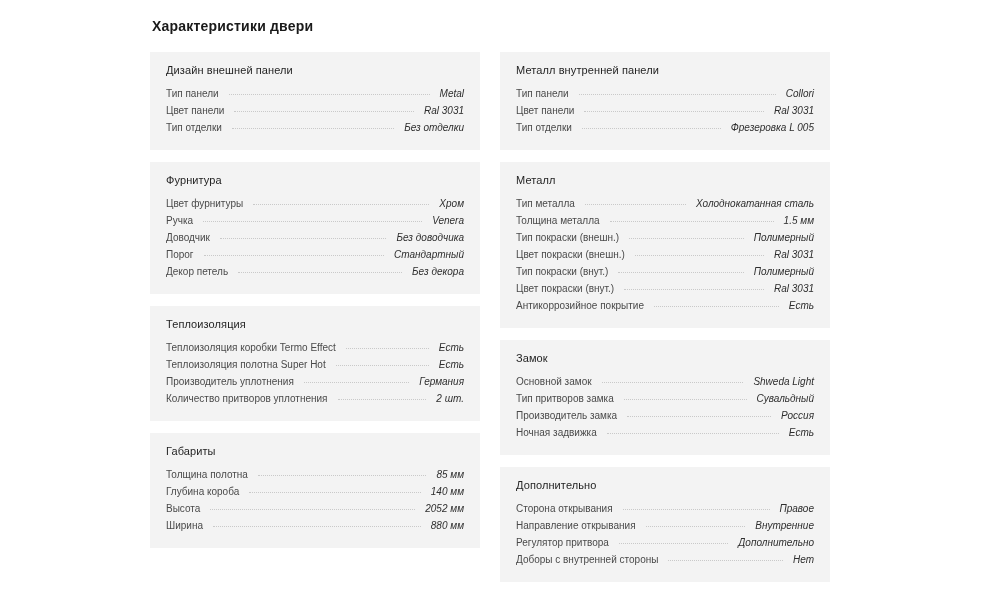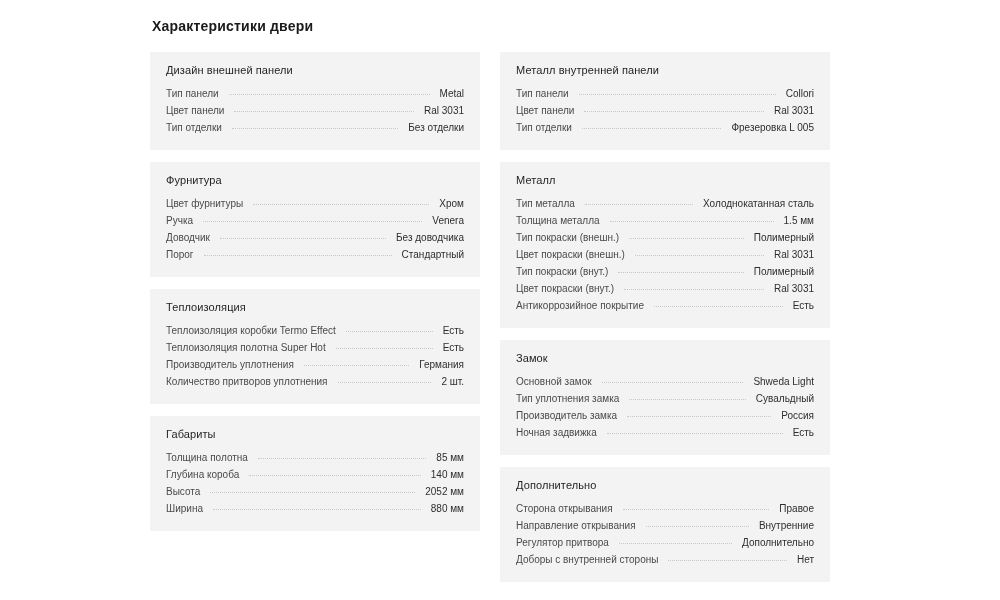--- a/index.html
+++ b/index.html
@@ -67,20 +67,21 @@
   .spec-dots {
     flex: 1 1 auto;
     border-bottom: 1px dotted #c9c9c9;
     transform: translateY(-2px);
     min-width: 6px;
   }
   .spec-value {
     white-space: nowrap;
     color: #2e2e2e;
     text-align: right;
+    font-style: italic;
   }
 </style>
 </head>
 <body>
 
 <div class="page">
   <h1 class="page-title">Характеристики двери</h1>
   <div class="columns" id="columns-root">
       <div class="column">
         <div class="card">
@@ -116,20 +117,25 @@
           <div class="spec-row">
             <span class="spec-label">Доводчик</span>
             <span class="spec-dots"></span>
             <span class="spec-value">Без доводчика</span>
           </div>
           <div class="spec-row">
             <span class="spec-label">Порог</span>
             <span class="spec-dots"></span>
             <span class="spec-value">Стандартный</span>
           </div>
+          <div class="spec-row">
+            <span class="spec-label">Декор петель</span>
+            <span class="spec-dots"></span>
+            <span class="spec-value">Без декора</span>
+          </div>
         </div>
         <div class="card">
           <div class="card-title">Теплоизоляция</div>
           <div class="spec-row">
             <span class="spec-label">Теплоизоляция коробки Termo Effect</span>
             <span class="spec-dots"></span>
             <span class="spec-value">Есть</span>
           </div>
           <div class="spec-row">
             <span class="spec-label">Теплоизоляция полотна Super Hot</span>
@@ -229,21 +235,21 @@
           </div>
         </div>
         <div class="card">
           <div class="card-title">Замок</div>
           <div class="spec-row">
             <span class="spec-label">Основной замок</span>
             <span class="spec-dots"></span>
             <span class="spec-value">Shweda Light</span>
           </div>
           <div class="spec-row">
-            <span class="spec-label">Тип уплотнения замка</span>
+            <span class="spec-label">Тип притворов замка</span>
             <span class="spec-dots"></span>
             <span class="spec-value">Сувальдный</span>
           </div>
           <div class="spec-row">
             <span class="spec-label">Производитель замка</span>
             <span class="spec-dots"></span>
             <span class="spec-value">Россия</span>
           </div>
           <div class="spec-row">
             <span class="spec-label">Ночная задвижка</span>

